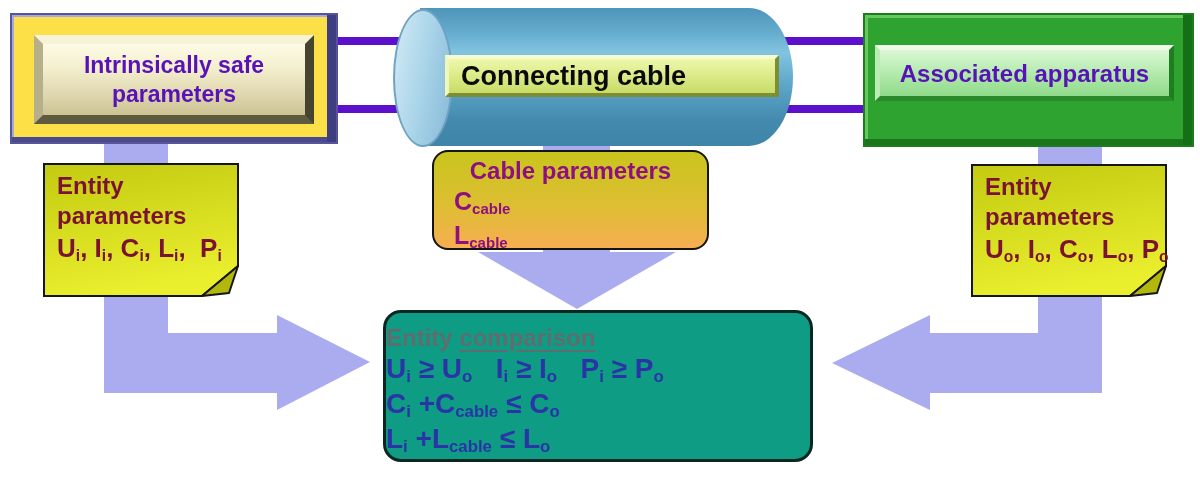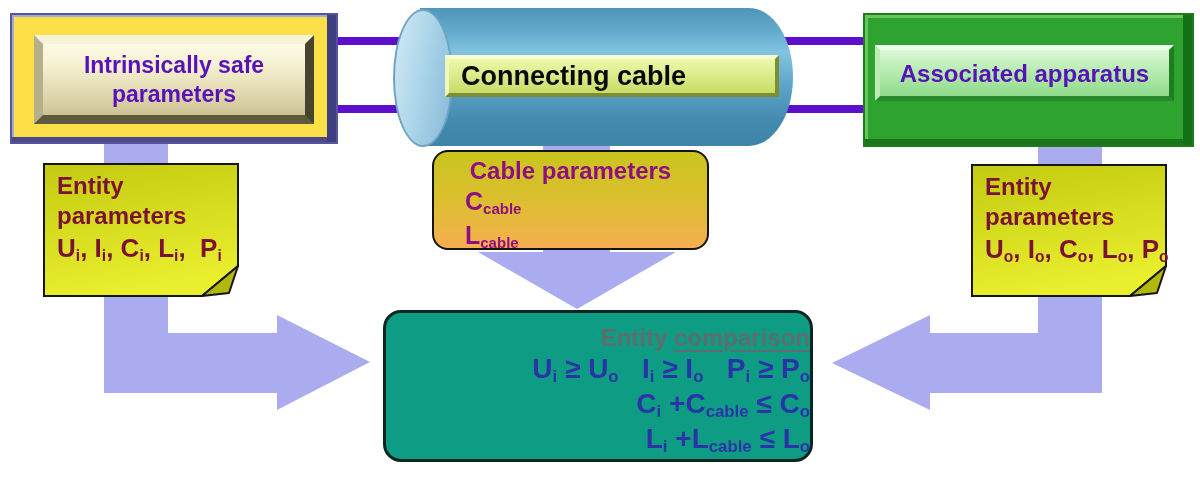--- a/index.html
+++ b/index.html
@@ -67,28 +67,28 @@
   .note-right { left:971px; top:164px; width:196px; height:133px; }
 
   
   .cable-params {
     position:absolute; left:432px; top:150px; width:277px; height:100px; z-index:2;
     border-radius:16px; border:2px solid #141414;
     background:linear-gradient(180deg,#c9c51d 0%,#ddbe32 55%,#f7ae52 100%);
     color:#8e1080; box-sizing:border-box; padding-top:4px;
   }
   .cp-title { text-align:center; font-size:24px; line-height:30px; }
-  .cp-row { padding-left:31px; font-size:25px; line-height:31px; display:flex; }
+  .cp-row { padding-left:20px; font-size:25px; line-height:31px; display:flex; }
   .cp-label { display:inline-block; width:88px; }
 
   
   .comparison {
     position:absolute; left:383px; top:310px; width:430px; height:152px; z-index:2;
     border-radius:18px; background:#0e9c85; border:3px solid #0a2620;
-    box-sizing:border-box; display:flex; flex-direction:column; align-items:flex-end; padding-top:10px;
+    box-sizing:border-box; display:flex; flex-direction:column; align-items:flex-start; padding-top:10px;
   }
   .cmp-title { color:#5e6e6e; font-size:24px; line-height:30px; }
   .underlined { text-decoration:underline; text-decoration-thickness:2px; text-underline-offset:4px; }
   .cmp-row { color:#2a34a6; font-size:28px; line-height:31px; white-space:pre; }
 
   sub { font-size:0.6em; vertical-align:baseline; position:relative; top:0.24em; }
 </style>
 </head>
 <body>
 

